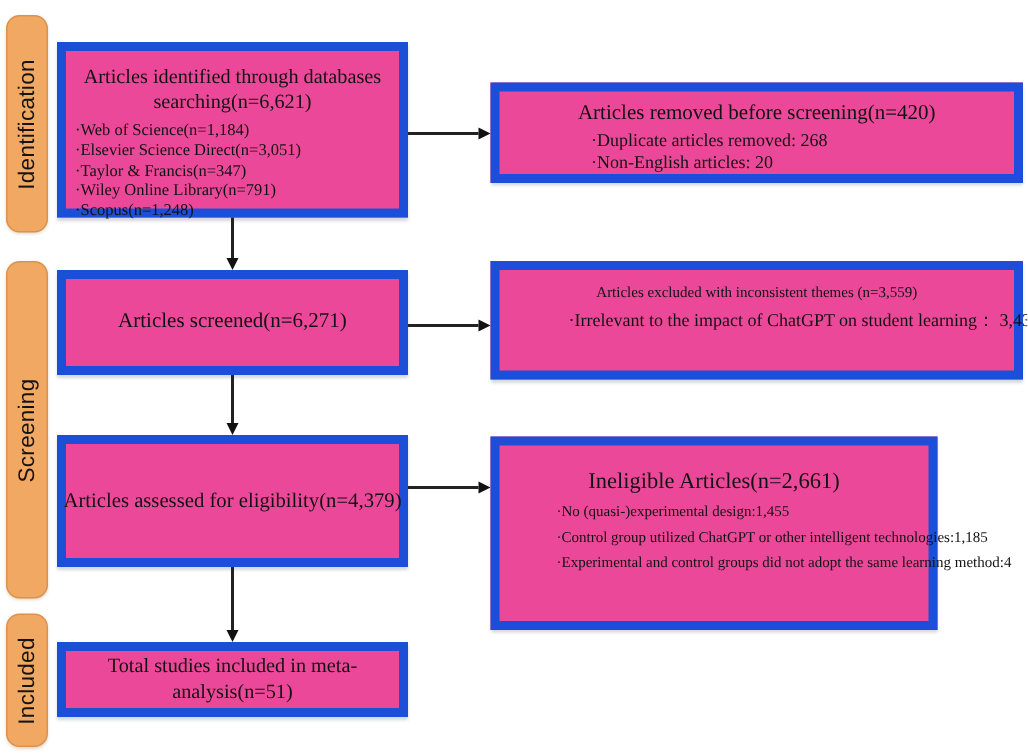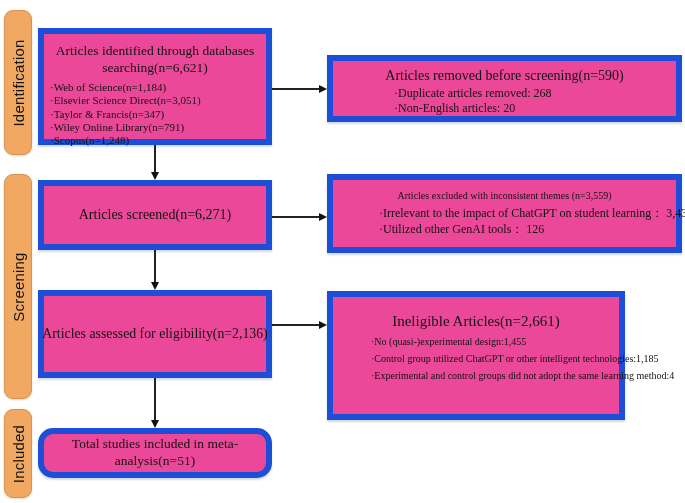--- a/index.html
+++ b/index.html
@@ -53,21 +53,21 @@
 
   .box-assessed { left:38px; top:290px; width:234px; height:88px;
     display:flex; align-items:center; justify-content:center; }
   .box-assessed .title { font-size:13.8px; white-space:nowrap; }
 
   .box-ineligible { left:327px; top:291px; width:298px; height:129px; padding-top:15px; }
   .box-ineligible .title   { font-size:15px; white-space:nowrap; }
   .box-ineligible .bullets { font-size:10px; line-height:17px; padding-left:38px; margin-top:2px; }
 
   .box-total { left:38px; top:428px; width:234px; height:50px;
-    display:flex; align-items:center; justify-content:center;border-radius:15px; }
+    display:flex; align-items:center; justify-content:center; }
   .box-total .title { font-size:13.5px; width:200px; }
 
   
   .hline { position:absolute; height:2px; background:#222222; }
   .vline { position:absolute; width:2px;  background:#222222; }
   .head-right {
     position:absolute; width:0; height:0;
     border-top:4px solid transparent; border-bottom:4px solid transparent;
     border-left:8px solid #111111;
   }
@@ -97,41 +97,40 @@
     <div class="bullets">
       <div>·Web of Science(n=1,184)</div>
       <div>·Elsevier Science Direct(n=3,051)</div>
       <div>·Taylor &amp; Francis(n=347)</div>
       <div>·Wiley Online Library(n=791)</div>
       <div>·Scopus(n=1,248)</div>
     </div>
   </div>
 
   <div class="fbox box-removed">
-    <div class="title">Articles removed before screening(n=590)</div>
+    <div class="title">Articles removed before screening(n=420)</div>
     <div class="bullets">
       <div>·Duplicate articles removed: 268</div>
       <div>·Non-English articles: 20</div>
     </div>
   </div>
 
   <div class="fbox box-screened">
     <div class="title">Articles screened(n=6,271)</div>
   </div>
 
   <div class="fbox box-excluded">
     <div class="title">Articles excluded with inconsistent themes (n=3,559)</div>
     <div class="bullets">
       <div>·Irrelevant to the impact of ChatGPT on student learning： 3,433</div>
-      <div>·Utilized other GenAI tools： 126</div>
     </div>
   </div>
 
   <div class="fbox box-assessed">
-    <div class="title">Articles assessed for eligibility(n=2,136)</div>
+    <div class="title">Articles assessed for eligibility(n=4,379)</div>
   </div>
 
   <div class="fbox box-ineligible">
     <div class="title">Ineligible Articles(n=2,661)</div>
     <div class="bullets">
       <div>·No (quasi-)experimental design:1,455</div>
       <div>·Control group utilized ChatGPT or other intelligent technologies:1,185</div>
       <div>·Experimental and control groups did not adopt the same learning method:4</div>
     </div>
   </div>

